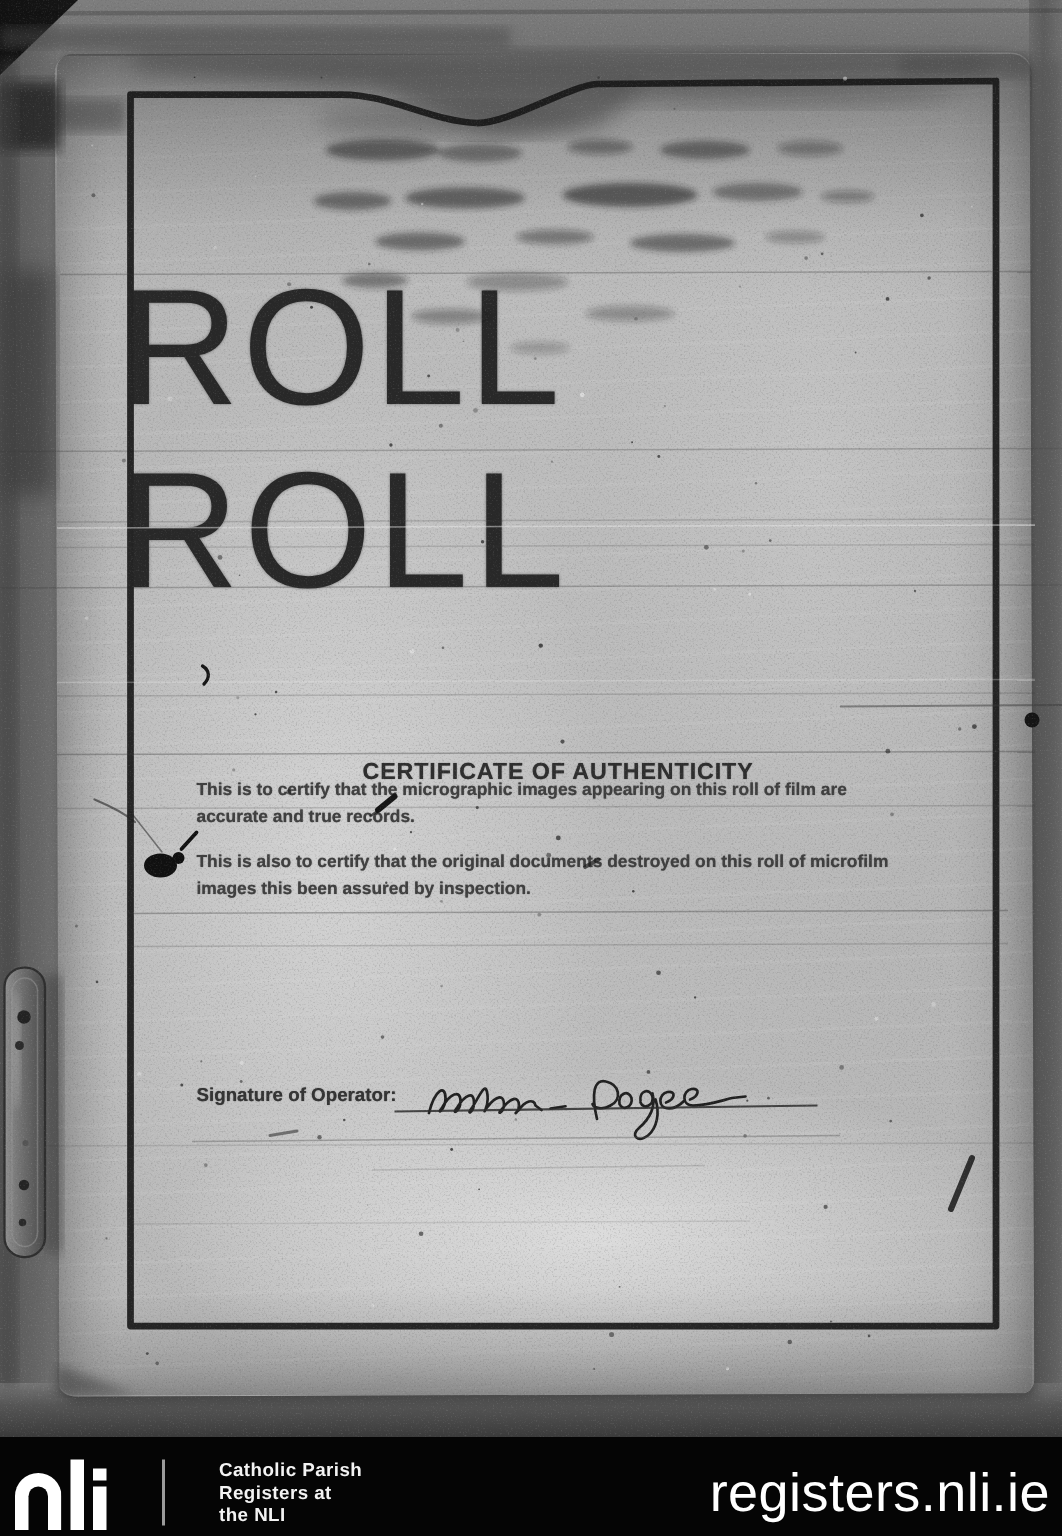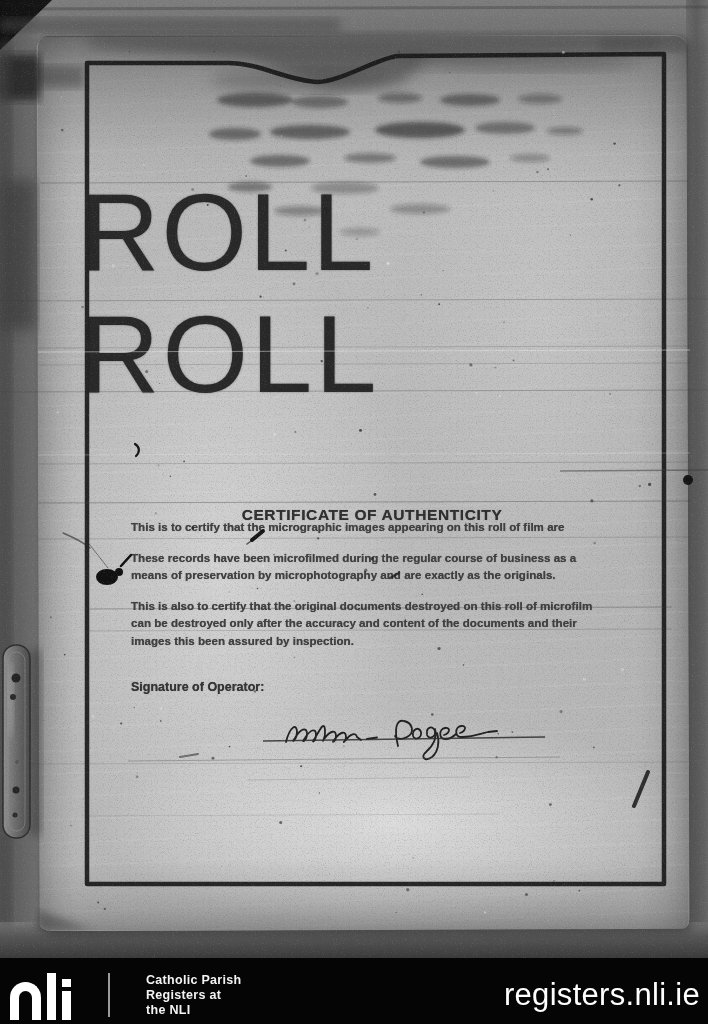--- a/index.html
+++ b/index.html
@@ -38,36 +38,36 @@
   .line-roll{letter-spacing:2px;}
   .line-start{letter-spacing:3px;margin-top:4px;}
   .cert-heading{position:absolute;left:80px;top:506px;width:584px;text-align:center;
     font-size:15.5px;font-weight:bold;letter-spacing:.6px;color:#2e2e2e;
     text-shadow:0 0 .7px rgba(46,46,46,.8);}
   .cert-body{position:absolute;left:131px;top:518px;width:540px;color:#3f3f3f;
     font-size:11.6px;line-height:17.5px;font-weight:bold;
     text-shadow:0 0 .7px rgba(63,63,63,.85);}
   .para{margin:0 0 13px 0;}
   .tline{white-space:nowrap;}
-  .sig-label{position:absolute;left:131px;top:680px;font-size:12.5px;font-weight:bold;
+  .sig-label{position:absolute;left:131px;top:723px;font-size:12.5px;font-weight:bold;
     color:#333;text-shadow:0 0 .7px rgba(51,51,51,.85);}
   .footer{position:absolute;left:0;top:958px;width:708px;height:66px;background:#050505;
     display:flex;align-items:center;box-sizing:border-box;padding:0 8px 0 10px;gap:24px;}
   .nli{display:flex;align-items:flex-end;gap:6px;height:50px;margin-top:7px;}
   .nli-n{width:31px;height:38px;border:9px solid #fff;border-bottom:none;
     border-radius:17px 17px 0 0;box-sizing:border-box;}
   .nli-l{width:9px;height:47px;background:#fff;}
   .nli-i{display:flex;flex-direction:column;justify-content:flex-end;gap:4px;height:41px;}
   .nli-dot{width:9px;height:8px;background:#fff;}
   .nli-stem{width:9px;height:29px;background:#fff;}
   .fdiv{width:2px;height:44px;background:#9b9b9b;margin:7px 12px 0 13px;}
   .brand{color:#f3f3f3;font-weight:bold;font-size:12.5px;line-height:15px;
     letter-spacing:.3px;margin-top:9px;}
   .fspace{flex:1;}
-  .website{color:#fff;font-size:31px;letter-spacing:.3px;margin-top:7px;}
+  .website{color:#fff;font-size:36px;letter-spacing:.3px;margin-top:7px;}
   .overlay{position:absolute;left:0;top:0;width:708px;height:1024px;pointer-events:none;}
 </style>
 </head>
 <body>
 
 <div class="stage">
   <div class="bg-left"></div>
   <div class="bg-right"></div>
   <div class="bench"></div>
 
@@ -78,28 +78,24 @@
   <div class="title-block">
     <div class="line-roll">ROLL</div>
     <div class="line-start">ROLL</div>
   </div>
 
   <div class="cert-heading">CERTIFICATE OF AUTHENTICITY</div>
 
   <div class="cert-body">
     <div class="para">
       <div class="tline">This is to certify that the micrographic images appearing on this roll of film are</div>
-    </div>
-    <div class="para">
-      <div class="tline">These records have been microfilmed during the regular course of business as a</div>
-      <div class="tline">means of preservation by microphotography and are exactly as the originals.</div>
+      <div class="tline">accurate and true records.</div>
     </div>
     <div class="para">
       <div class="tline">This is also to certify that the original documents destroyed on this roll of microfilm</div>
-      <div class="tline">can be destroyed only after the accuracy and content of the documents and their</div>
       <div class="tline">images this been assured by inspection.</div>
     </div>
   </div>
 
   <div class="sig-label">Signature of Operator:</div>
 
   <div class="footer">
     <div class="nli">
       <div class="nli-n"></div>
       <div class="nli-l"></div>

